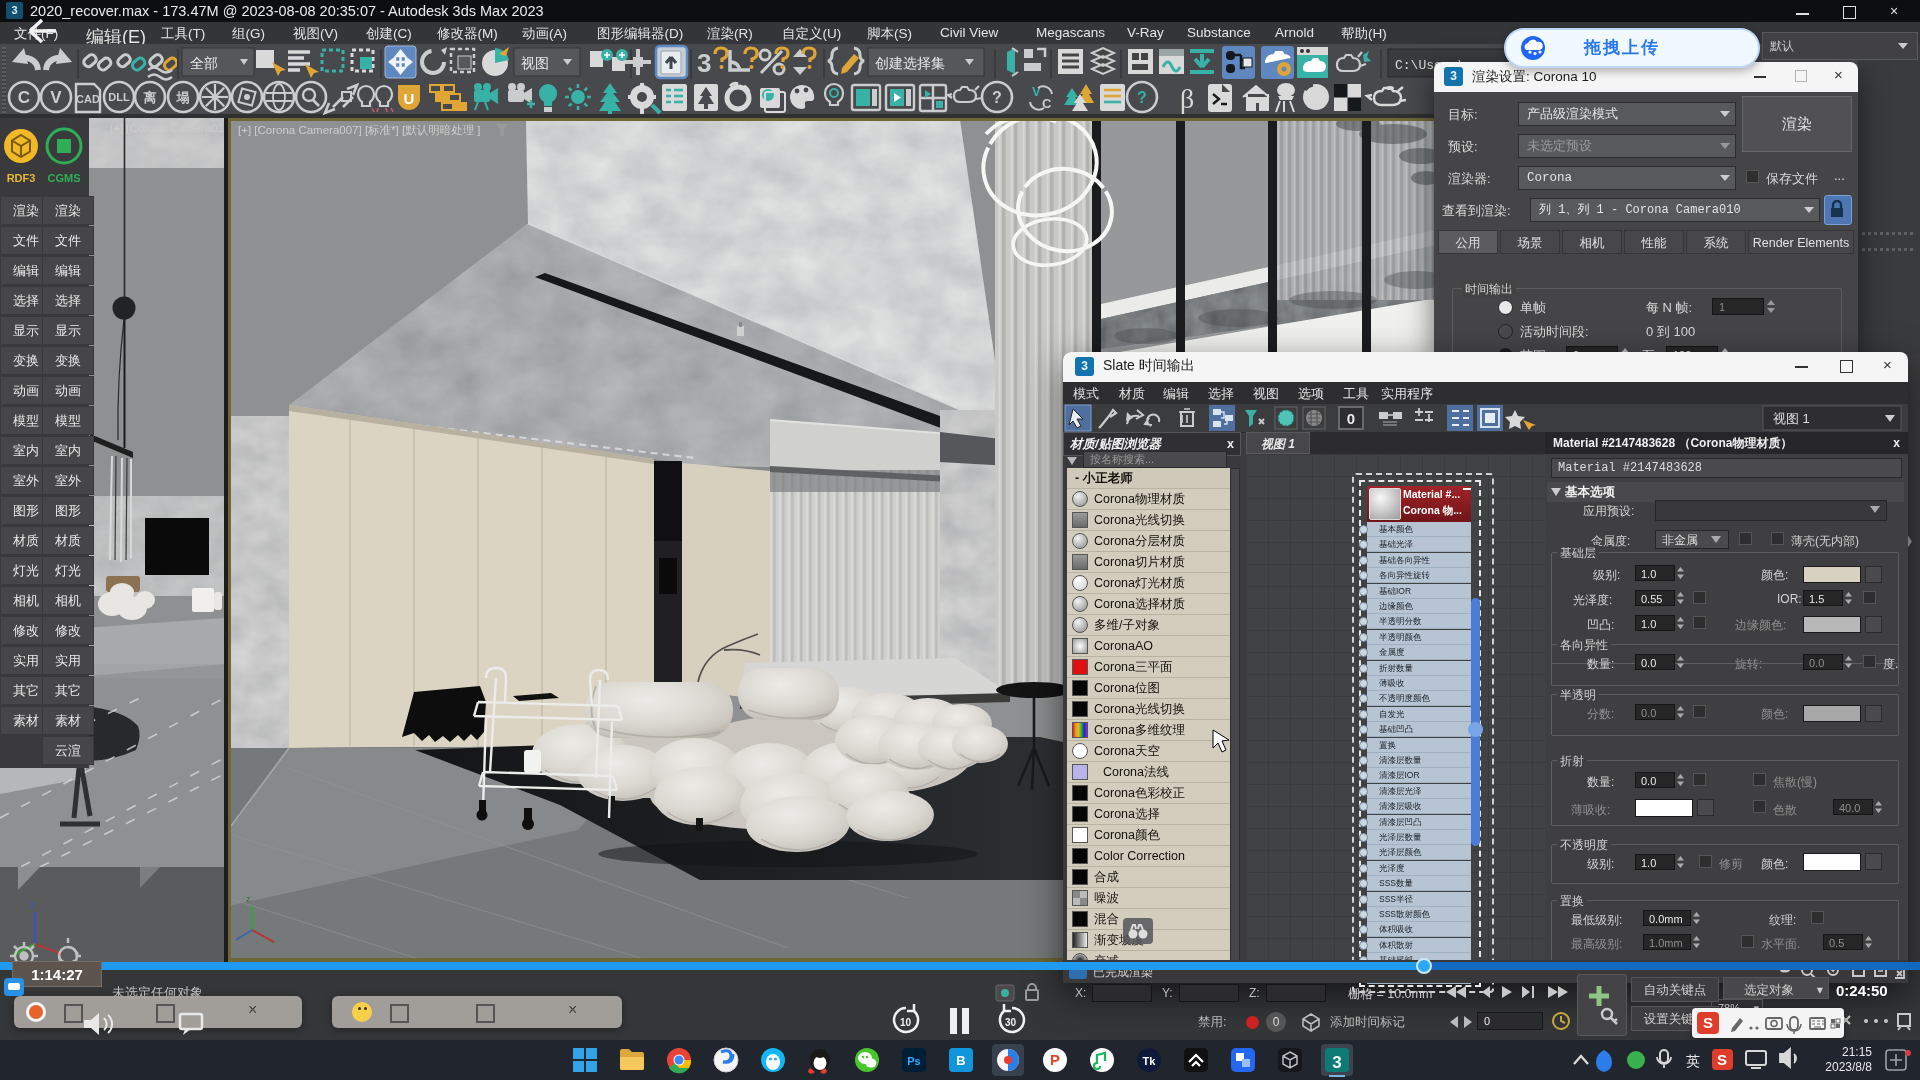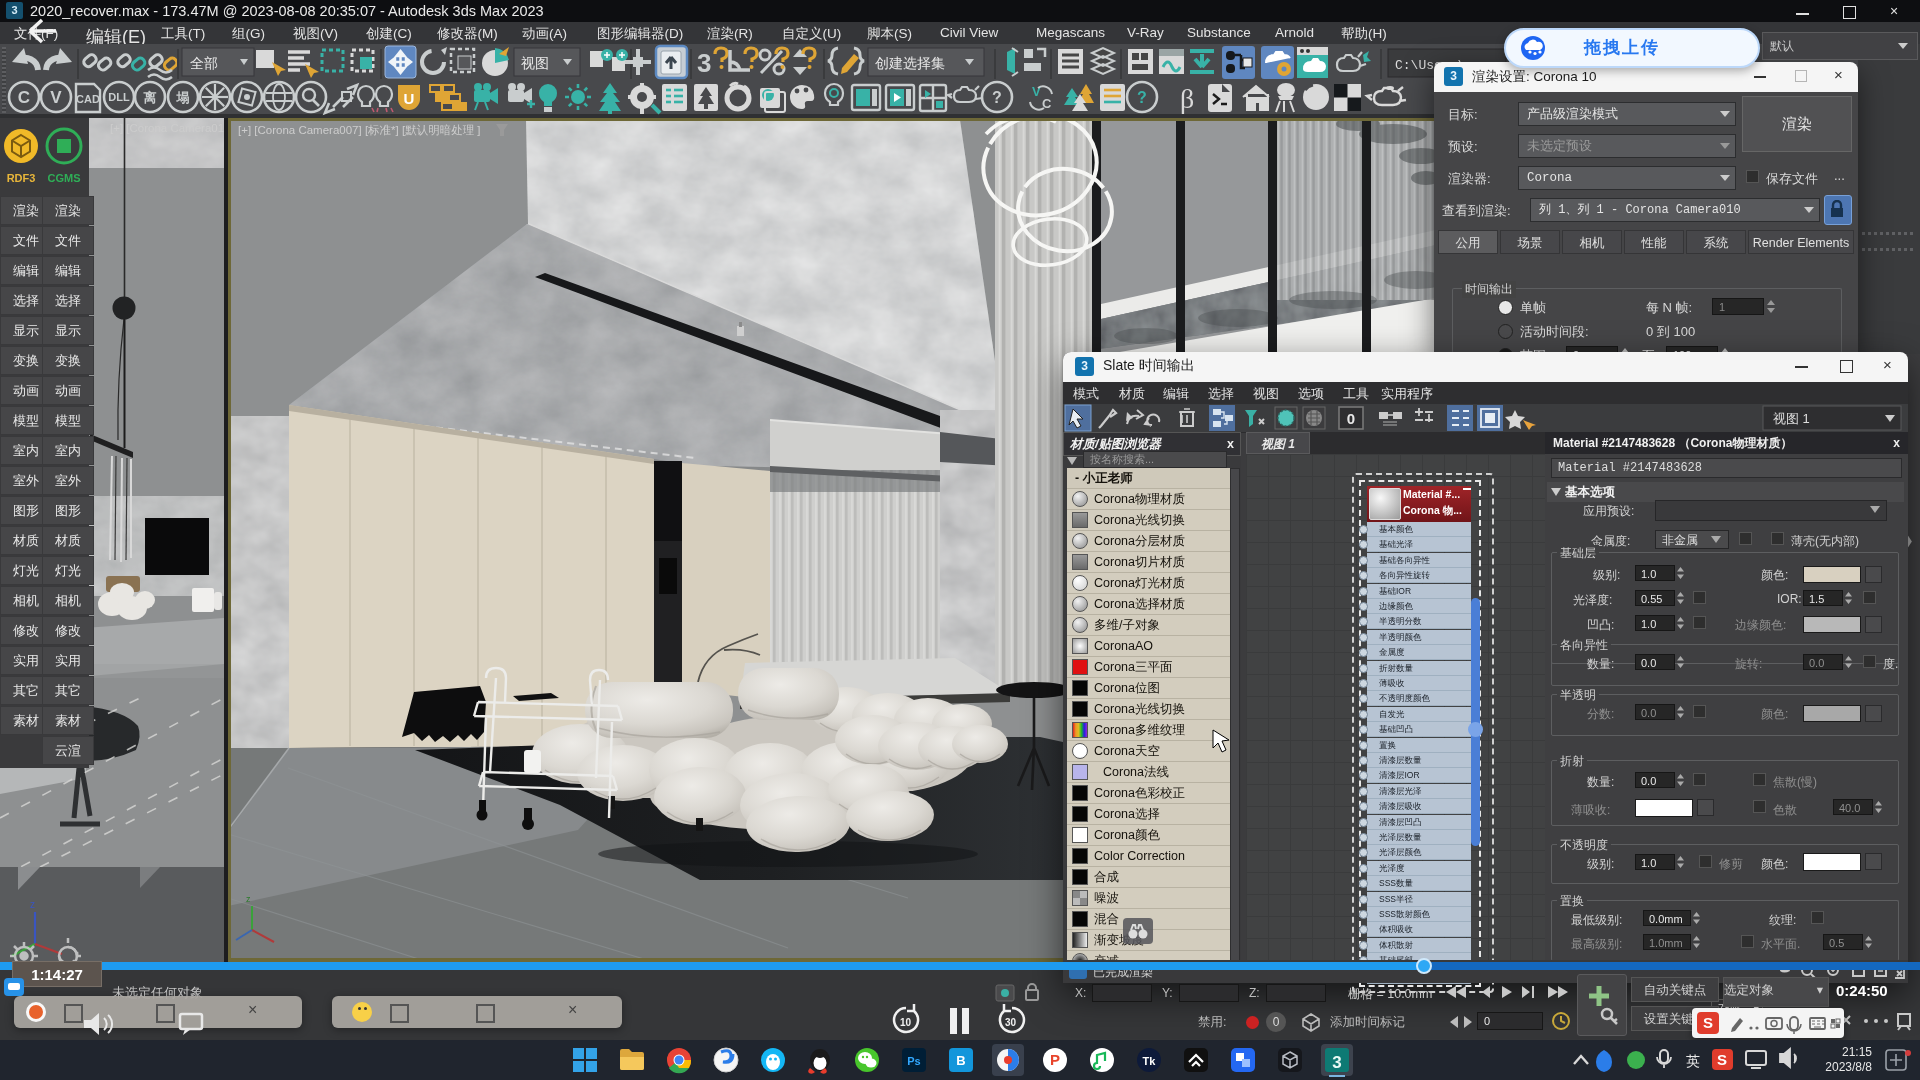--- a/index.html
+++ b/index.html
@@ -1055,21 +1055,21 @@
       <path d="M78 4 l8 6 l-8 6 z m10 0 v12 h2 v-12 z"></path>
       <path d="M104 4 l10 6 l-10 6 z m10 0 l10 6 l-10 6 z m12 0 v12"></path>
     </svg>
     <div class="a" style="left:1577px;top:974px;width:48px;height:60px;background:#434345;border:1px solid #5a5a5c;border-radius:3px;z-index:40;"></div>
     <svg class="a" style="left:1583px;top:980px;z-index:41;" width="36" height="48">
       <path d="M16 6 v20 M6 16 h20" stroke="#8fc486" stroke-width="5"></path>
       <circle cx="24" cy="34" r="5" fill="none" stroke="#c8c8c8" stroke-width="2.5"></circle>
       <path d="M27 37 l7 7 m-3 -3 l3 -2" stroke="#c8c8c8" stroke-width="2.5" fill="none"></path>
     </svg>
     <div class="a tx" style="left:1631px;top:977px;width:88px;height:25px;background:#3e3e40;border:1px solid #555;color:#d0d0d0;font-size:12.5px;text-align:center;line-height:24px;box-sizing:border-box;z-index:40;">自动关键点</div>
-    <div class="a tx" style="left:1723px;top:977px;width:106px;height:30px;background:#48484a;border:1px solid #555;color:#d0d0d0;font-size:12.5px;text-align:left;padding-left:0;line-height:24px;box-sizing:border-box;z-index:40;">选定对象 <span style="float:right;margin-right:5px;">▾</span></div>
+    <div class="a tx" style="left:1723px;top:977px;width:106px;height:22px;background:#48484a;border:1px solid #555;color:#d0d0d0;font-size:12.5px;text-align:left;padding-left:20px;line-height:24px;box-sizing:border-box;z-index:40;">选定对象 <span style="float:right;margin-right:5px;">▾</span></div>
     <div class="a tx" style="left:1631px;top:1006px;width:88px;height:25px;background:#3e3e40;border:1px solid #555;color:#d0d0d0;font-size:12.5px;text-align:center;line-height:24px;box-sizing:border-box;z-index:40;">设置关键点</div>
     <div class="a tx" style="left:1836px;top:982px;color:#fff;font-size:15px;font-weight:bold;z-index:60;">0:24:50</div>
     <svg class="a" style="left:1836px;top:1008px;z-index:40;" width="80" height="26" fill="#c8c8c8">
       <path d="M6 8 l8 8 m-8 0 l8 -8" stroke="#c8c8c8" stroke-width="2"></path>
       <circle cx="30" cy="13" r="2"></circle>
       <circle cx="40" cy="13" r="2"></circle>
       <circle cx="50" cy="13" r="2"></circle>
       <path d="M62 6 h12 v12 h-12 z m3 12 l-3 4 m9 -4 l3 4" stroke="#c8c8c8" fill="none" stroke-width="2"></path>
     </svg>
     <div class="a tx" style="left:1198px;top:1014px;color:#bbb;font-size:12.5px;z-index:40;">禁用:</div>

